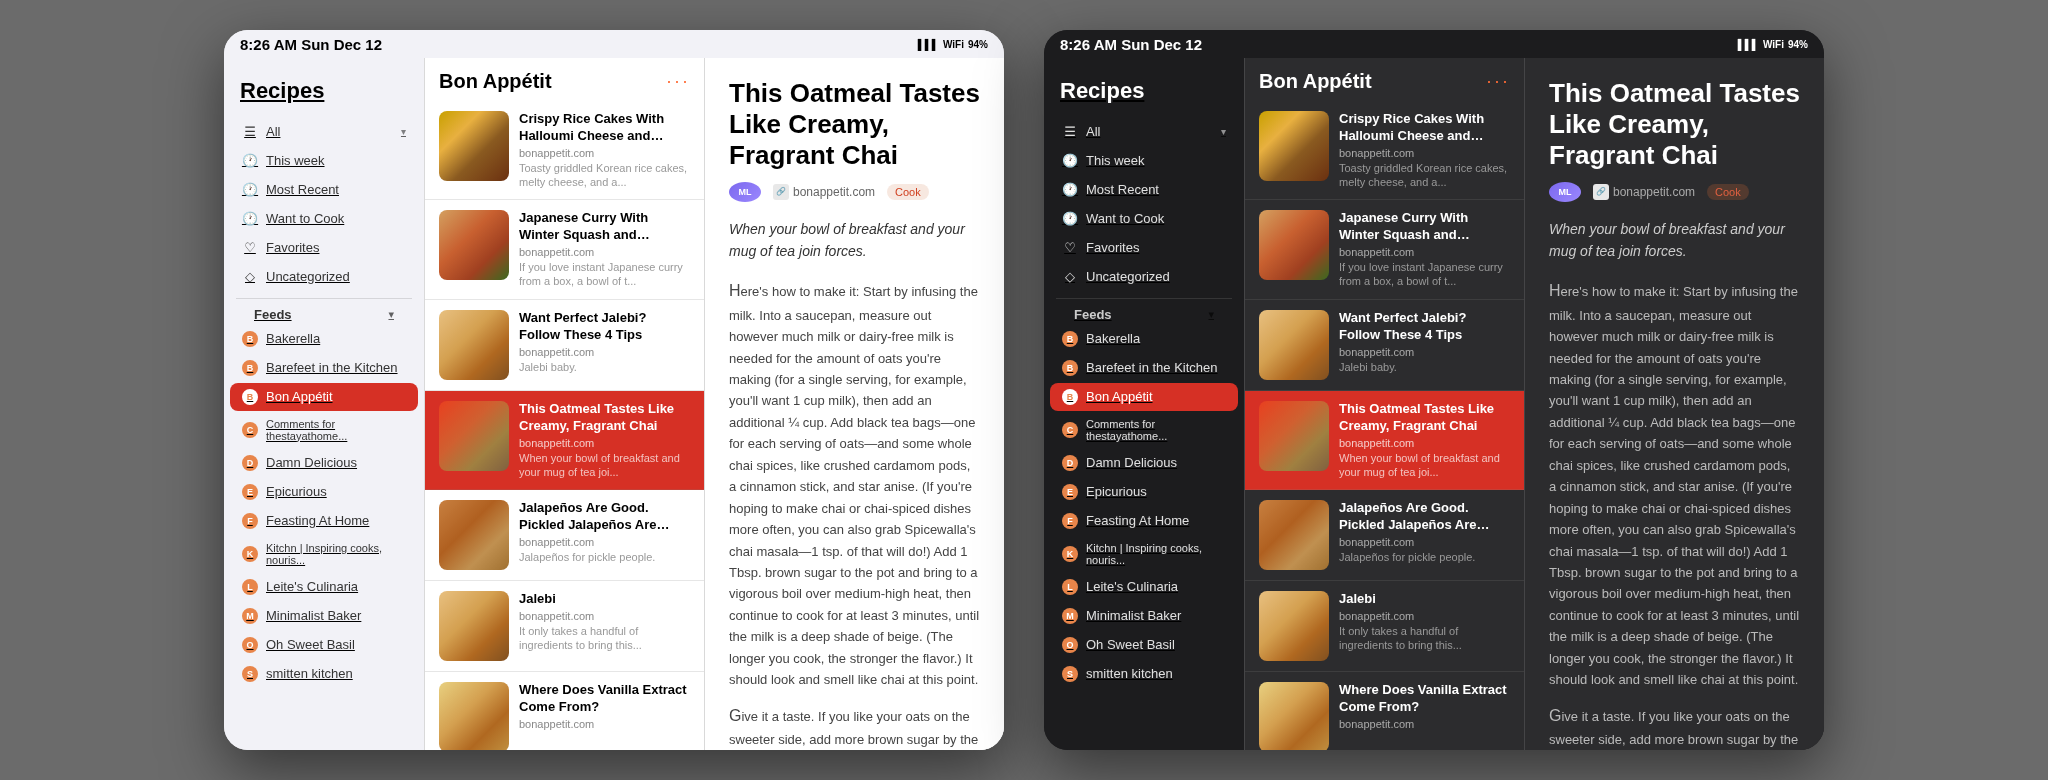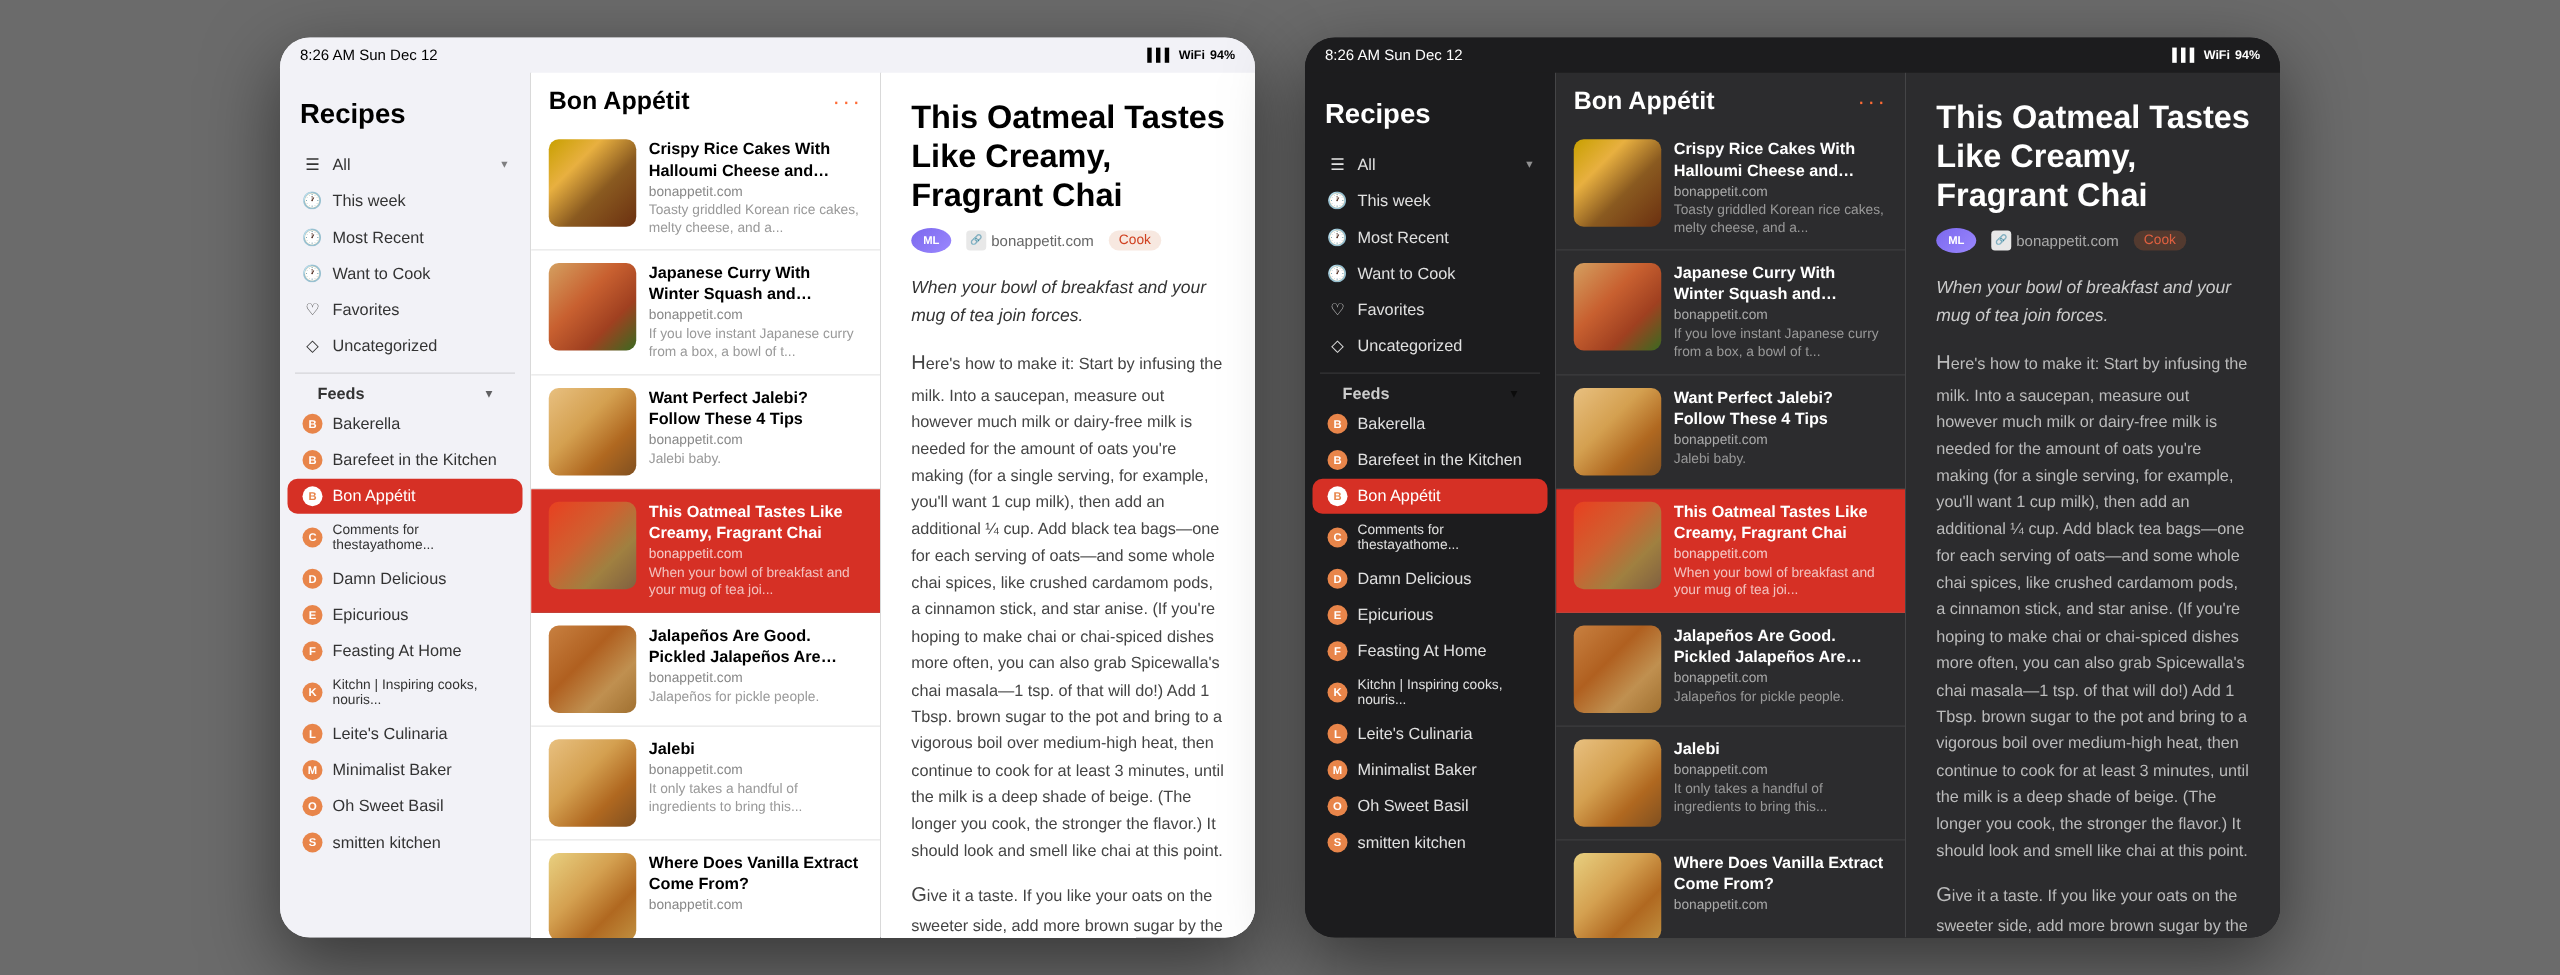--- a/index.html
+++ b/index.html
@@ -34,41 +34,42 @@
       align-items: center;
       justify-content: space-between;
       padding: 0 16px;
       font-size: 11px;
       font-weight: 600;
       flex-shrink: 0;
     }
     .light .status-bar { background: #f2f2f7; color: #000; }
     .dark .status-bar { background: #1c1c1e; color: #fff; }
 
-    .status-left { font-weight: 400; font-size: 12px; }
+    .status-left { font-weight: 700; font-size: 15px; }
     .status-right {
       display: flex;
       align-items: center;
       gap: 4px;
       font-size: 10px;
     }
 
     .content-area {
       flex: 1;
       display: flex;
       overflow: hidden;
     }
 
     
     .sidebar {
       width: 200px;
       height: 100%;
       overflow-y: auto;
       padding: 12px 0;
       flex-shrink: 0;
+      text-decoration: underline;
     }
     .light .sidebar { background: #f2f2f7; }
     .dark .sidebar { background: #1c1c1e; }
 
     .sidebar-title {
       font-size: 22px;
       font-weight: 700;
       padding: 8px 16px 12px;
     }
     .light .sidebar-title { color: #000; }

